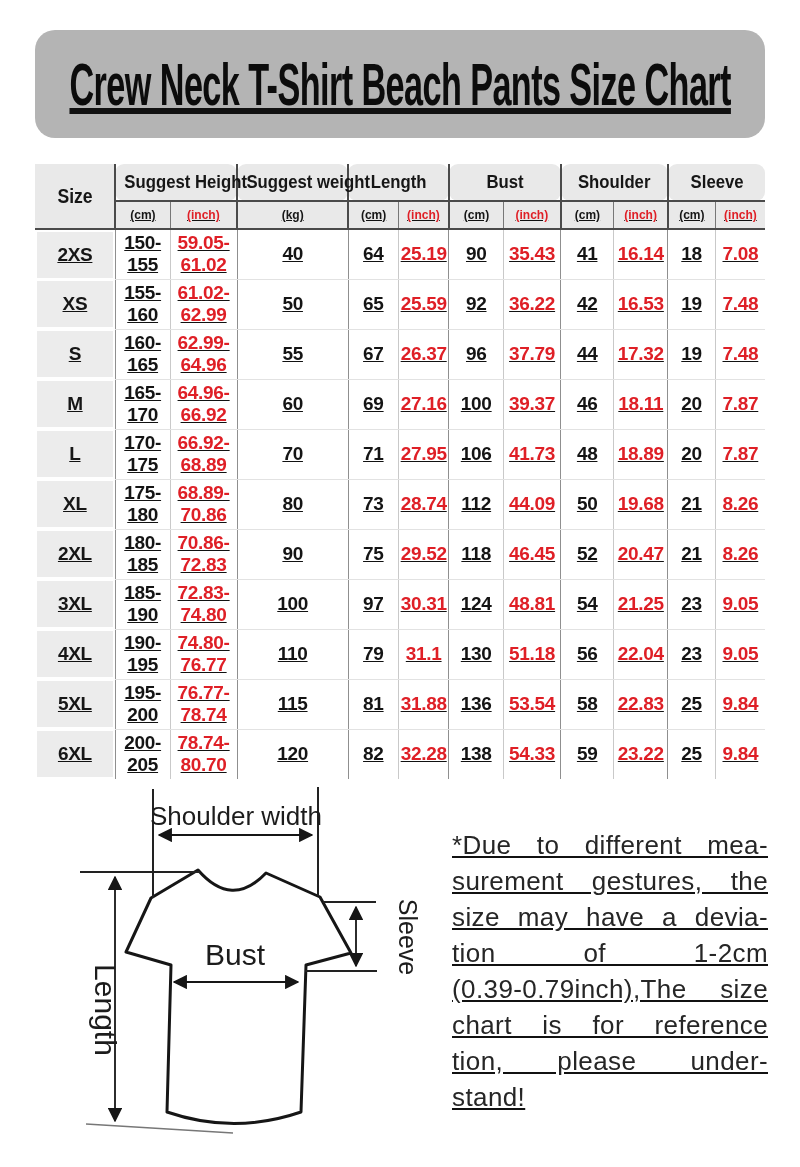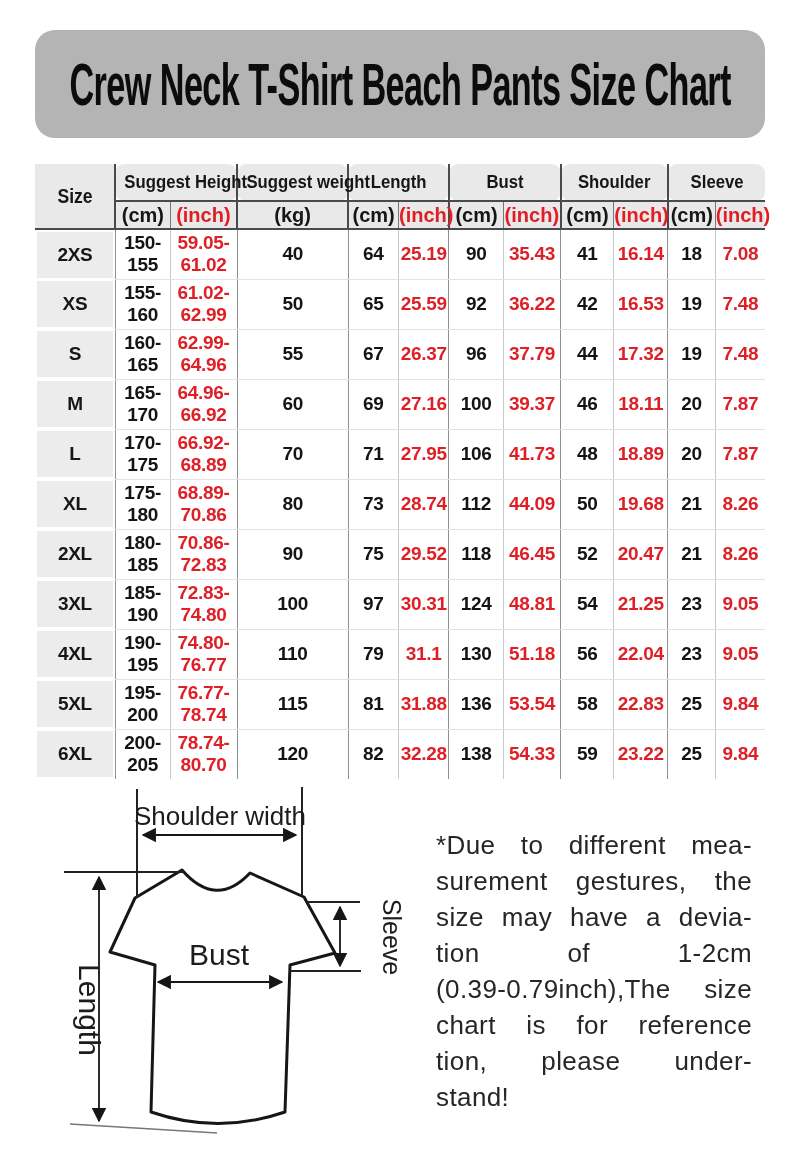--- a/index.html
+++ b/index.html
@@ -2,46 +2,46 @@
 <html style="--red: #df1f26; --title-bg: #b4b4b4; --header-bg: #e9e9e9; --chip-bg: #ececec;"><head>
 <meta charset="utf-8">
 <style>
   :root{
     --red:#df1f26; --title-bg:#b4b4b4; --header-bg:#e9e9e9; --chip-bg:#ececec;
     --dark-line:#4a4a4a; --mid-line:#8f8f8f; --light-line:#c9c9c9; --row-line:#e2e2e2;
   }
   *{margin:0;padding:0;box-sizing:border-box;}
   html,body{background:#fff;}
   .page{position:relative;width:800px;height:1167px;background:#fff;overflow:hidden;
-         font-family:"Liberation Sans",sans-serif;color:#111;}
+         font-family:"Liberation Sans",sans-serif;color:#111;text-decoration:underline;}
   
   .title-bar{margin:30px auto 0;width:730px;height:108px;background:var(--title-bg);
              border-radius:20px;display:flex;align-items:center;justify-content:center;}
   .title-text{font-size:60px;font-weight:bold;color:#0c0c0c;white-space:nowrap;
               transform:scaleX(0.57);letter-spacing:-1px;}
   
   table.size-table{width:730px;margin:26px auto 0;border-collapse:collapse;table-layout:fixed;}
   thead th{background:var(--header-bg);font-weight:bold;color:#161616;}
   th.grp-head{font-size:19px;height:37px;border-bottom:2px solid var(--dark-line);border-radius:9px;}
   th.size-head{font-size:20px;border-bottom:2px solid var(--dark-line);}
-  tr.unit-row th{font-size:20px;height:28px;border-bottom:2px solid var(--dark-line);}
+  tr.unit-row th{font-size:12px;height:28px;border-bottom:2px solid var(--dark-line);}
   .hd{display:inline-block;transform:scaleX(0.88);white-space:nowrap;}
   thead .g{border-left:2px solid var(--dark-line);}
   thead .s{border-left:1.5px solid #777;}
   tbody td{height:50px;text-align:center;vertical-align:middle;
            font-size:19px;font-weight:bold;color:#141414;letter-spacing:-0.3px;}
   tbody .g{border-left:1px solid var(--mid-line);}
   tbody .s{border-left:1px solid var(--light-line);}
   tbody tr:not(:last-child) td:not(.size-col){border-bottom:1px solid var(--row-line);}
   td.r, th.r{color:var(--red);}
   td.size-col{padding:0;}
   .size-chip{display:flex;align-items:center;justify-content:center;height:46px;margin:0 2px;
              background:var(--chip-bg);font-size:19px;font-weight:bold;color:#161616;}
   
-  .bottom{display:flex;margin-top:6px;padding-left:2px;}
+  .bottom{display:flex;margin-top:6px;padding-left:18px;}
   .diagram-svg{flex:0 0 auto;}
   .diagram-svg text{font-family:"Liberation Sans",sans-serif;fill:#1c1c1c;}
   .diagram-svg .shape{fill:#fff;stroke:#161616;stroke-width:3;stroke-linejoin:round;}
   .diagram-svg .ref{stroke:#222;stroke-width:2;fill:none;}
   .diagram-svg .ref-thin{stroke:#777;stroke-width:1.6;fill:none;}
   .diagram-svg .arrow{stroke:#161616;stroke-width:1.8;fill:none;}
   .note{width:316px;margin-left:4px;margin-top:42px;font-size:26px;line-height:36px;
         color:#262626;letter-spacing:0.4px;}
   .note-line{text-align:justify;text-align-last:justify;white-space:nowrap;}
   .note-line.last{text-align-last:left;}

